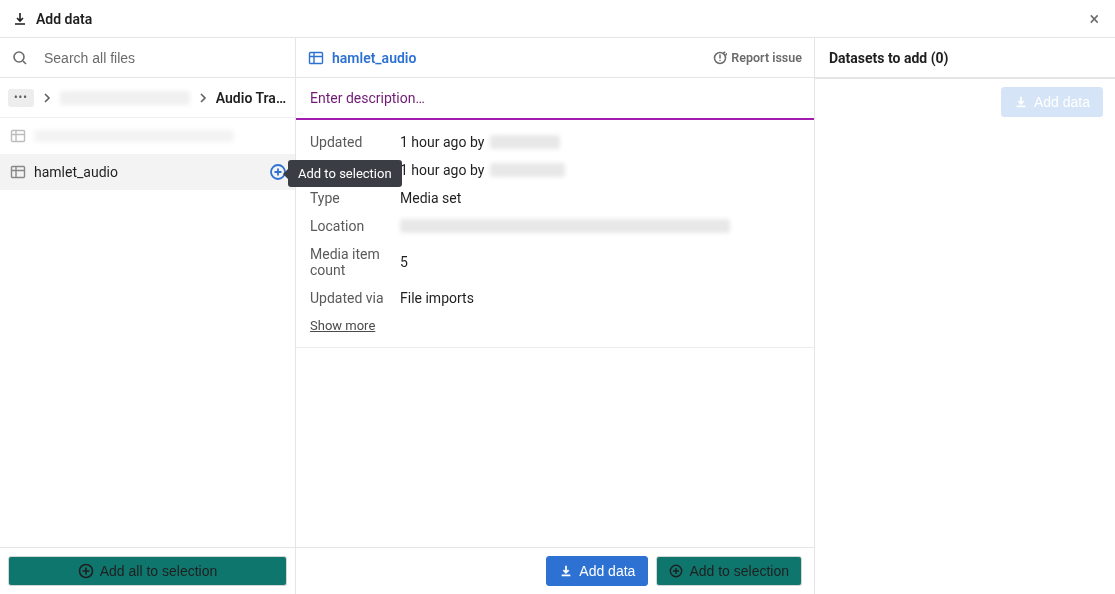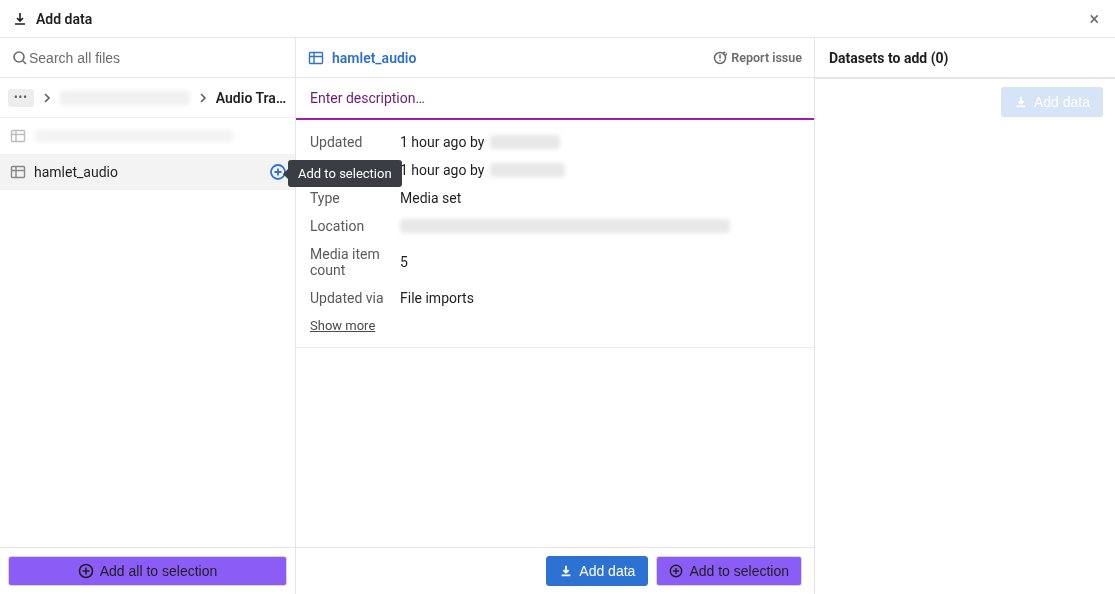--- a/index.html
+++ b/index.html
@@ -51,21 +51,21 @@
     min-width: 0;
   }
   .col-right {
     width: 300px;
     display: flex;
     flex-direction: column;
   }
   .searchbar {
     display: flex;
     align-items: center;
-    gap: 1px;
+    gap: 16px;
     padding: 0 12px;
     height: 40px;
     border-bottom: 1px solid #e5e5e5;
     color: #5f5f5f;
   }
   .searchbar input {
     border: none;
     outline: none;
     font-size: 14px;
     width: 100%;
@@ -160,21 +160,21 @@
     padding: 8px;
     display: flex;
     justify-content: center;
   }
   .btn {
     display: inline-flex;
     align-items: center;
     gap: 6px;
     padding: 6px 12px;
     border: 1px solid #d6d6d6;
-    background: #8b5cf6;
+    background: #0f766e;
     border-radius: 3px;
     font-size: 14px;
     cursor: pointer;
     color: #1f1f1f;
   }
   .btn.wide { width: 100%; justify-content: center; }
   .btn.primary {
     background: #2d72d2;
     border-color: #2d72d2;
     color: #fff;

